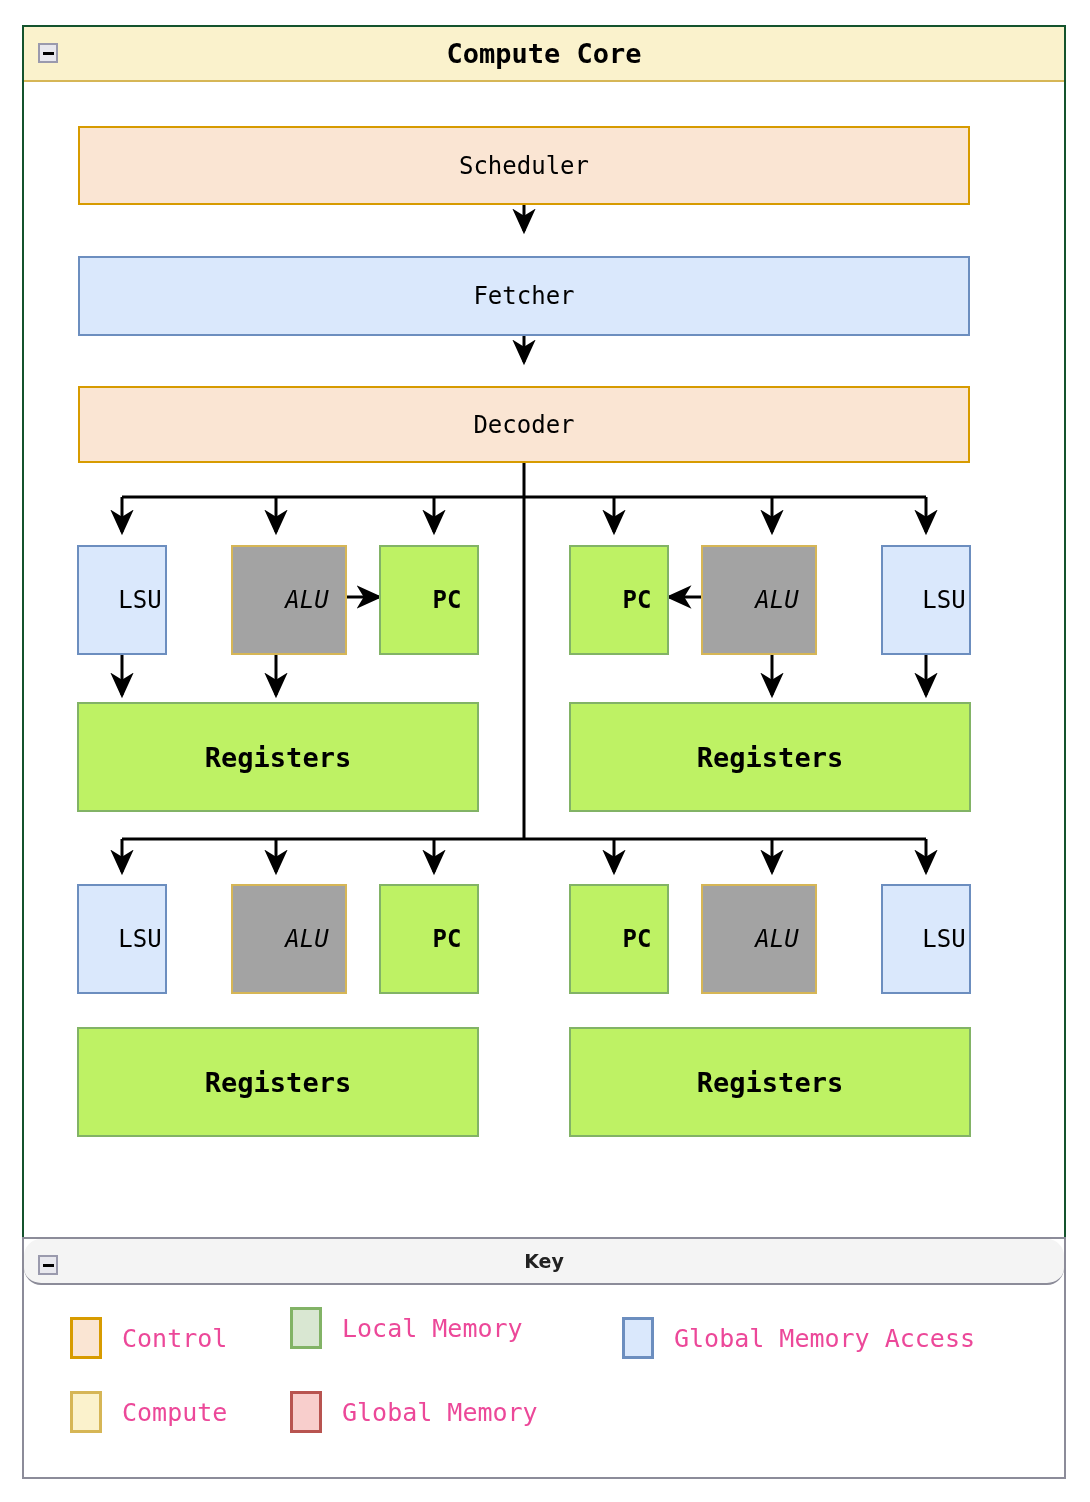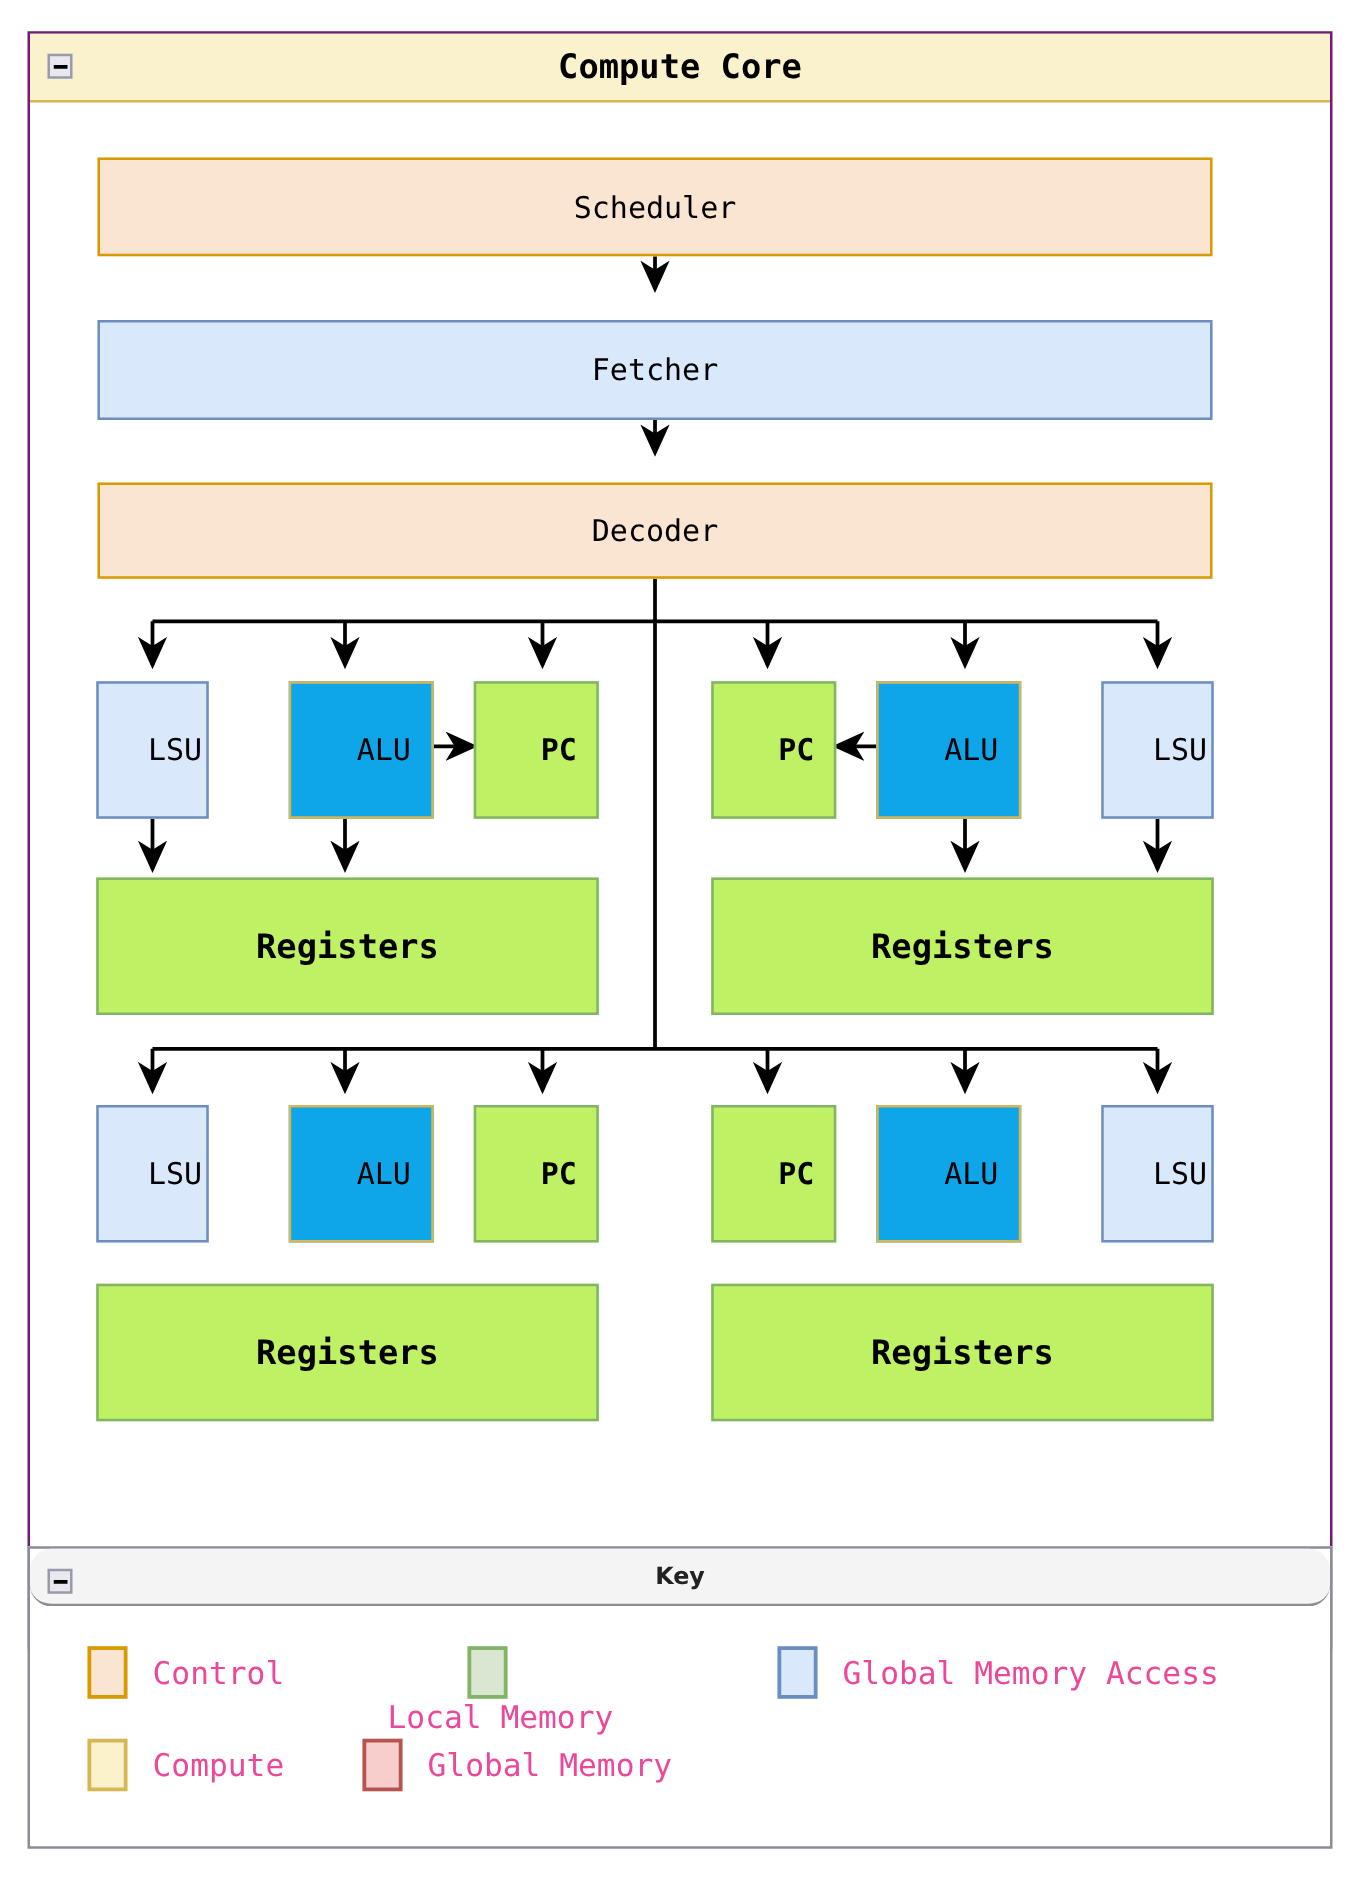--- a/index.html
+++ b/index.html
@@ -15,21 +15,21 @@
     overflow: hidden;
   }
 
   
   #core-container {
     position: absolute;
     left: 22px;
     top: 25px;
     width: 1044px;
     height: 1294px;
-    border: 2px solid #701a75;
+    border: 2px solid #14532d;
     background: #ffffff;
     box-sizing: border-box;
   }
   #core-header {
     position: absolute;
     left: 0;
     top: 0;
     width: 100%;
     height: 55px;
     background: #faf2cc;
@@ -74,21 +74,21 @@
     box-sizing: border-box;
     border-width: 2px;
     border-style: solid;
     display: flex;
     align-items: center;
     justify-content: center;
     font-family: "DejaVu Sans Mono", "Liberation Mono", monospace;
     color: #000000;
   }
   .c-control { background: #fae5d3; border-color: #d79b00; }
-  .c-compute { background: #0ea5e9; border-color: #d6b656; }
+  .c-compute { background: #a3a3a3; border-color: #d6b656; font-style: italic; }
   .c-local   { background: #bef264; border-color: #82b366; font-weight: bold; }
   .c-global-access { background: #dae8fc; border-color: #6c8ebf; }
 
   .wide-node  { font-size: 24px; }
   .small-node { font-size: 24px; padding-left: 36px; }
   .reg-node   { font-size: 27px; }
 
   
   #edges {
     position: absolute;
@@ -274,21 +274,21 @@
       <div class="bar"></div>
     </div>
     <span id="key-title">Key</span>
   </div>
 
   <div class="legend-item" style="left:46px; top:78px;">
     <span class="legend-swatch" style="background:#fae5d3; border-color:#d79b00;"></span>
     <span class="legend-label">Control</span>
   </div>
 
-  <div class="legend-item" style="left:266px; top:78px;flex-direction:column;">
+  <div class="legend-item" style="left:266px; top:68px;">
     <span class="legend-swatch" style="background:#d9e7d2; border-color:#82b366;"></span>
     <span class="legend-label">Local Memory</span>
   </div>
 
   <div class="legend-item" style="left:598px; top:78px;">
     <span class="legend-swatch" style="background:#dae8fc; border-color:#6c8ebf;"></span>
     <span class="legend-label">Global Memory Access</span>
   </div>
 
   <div class="legend-item" style="left:46px; top:152px;">

